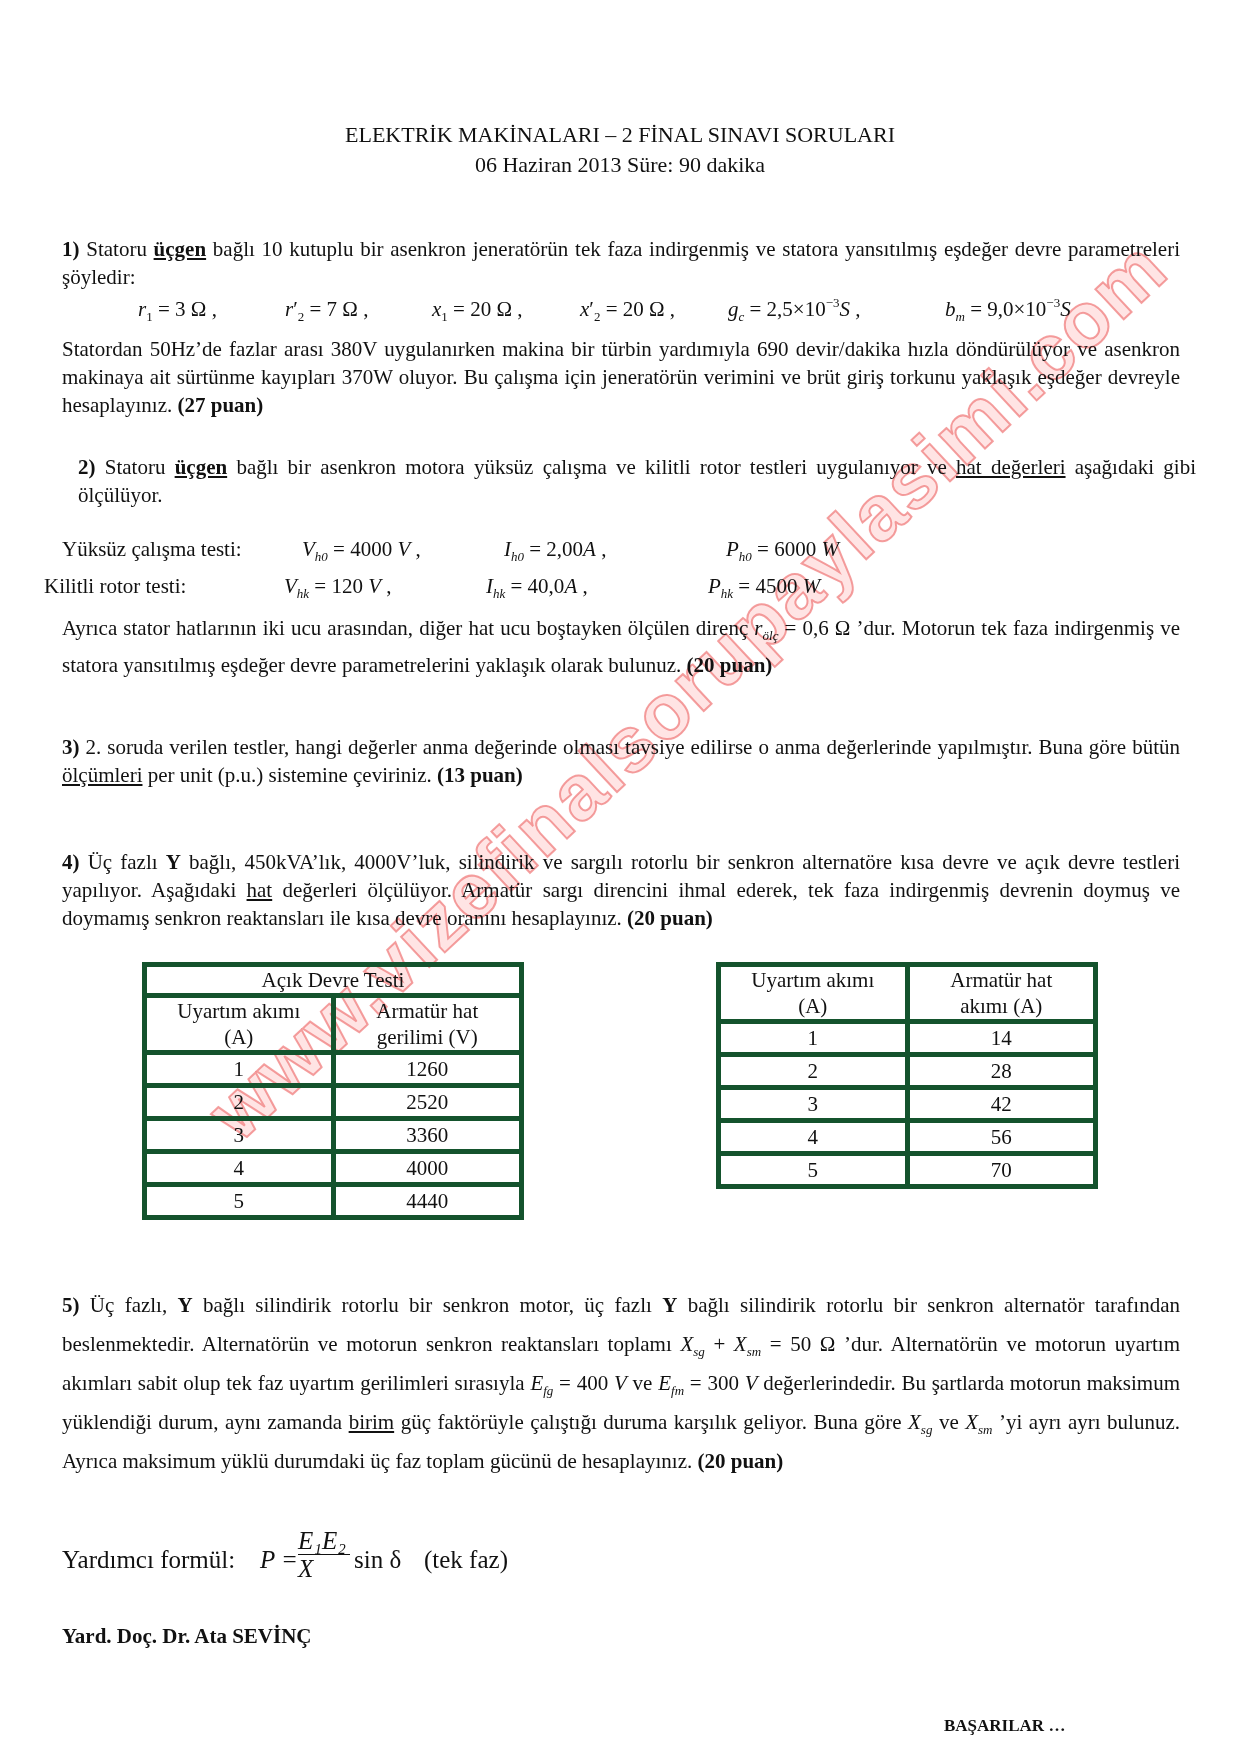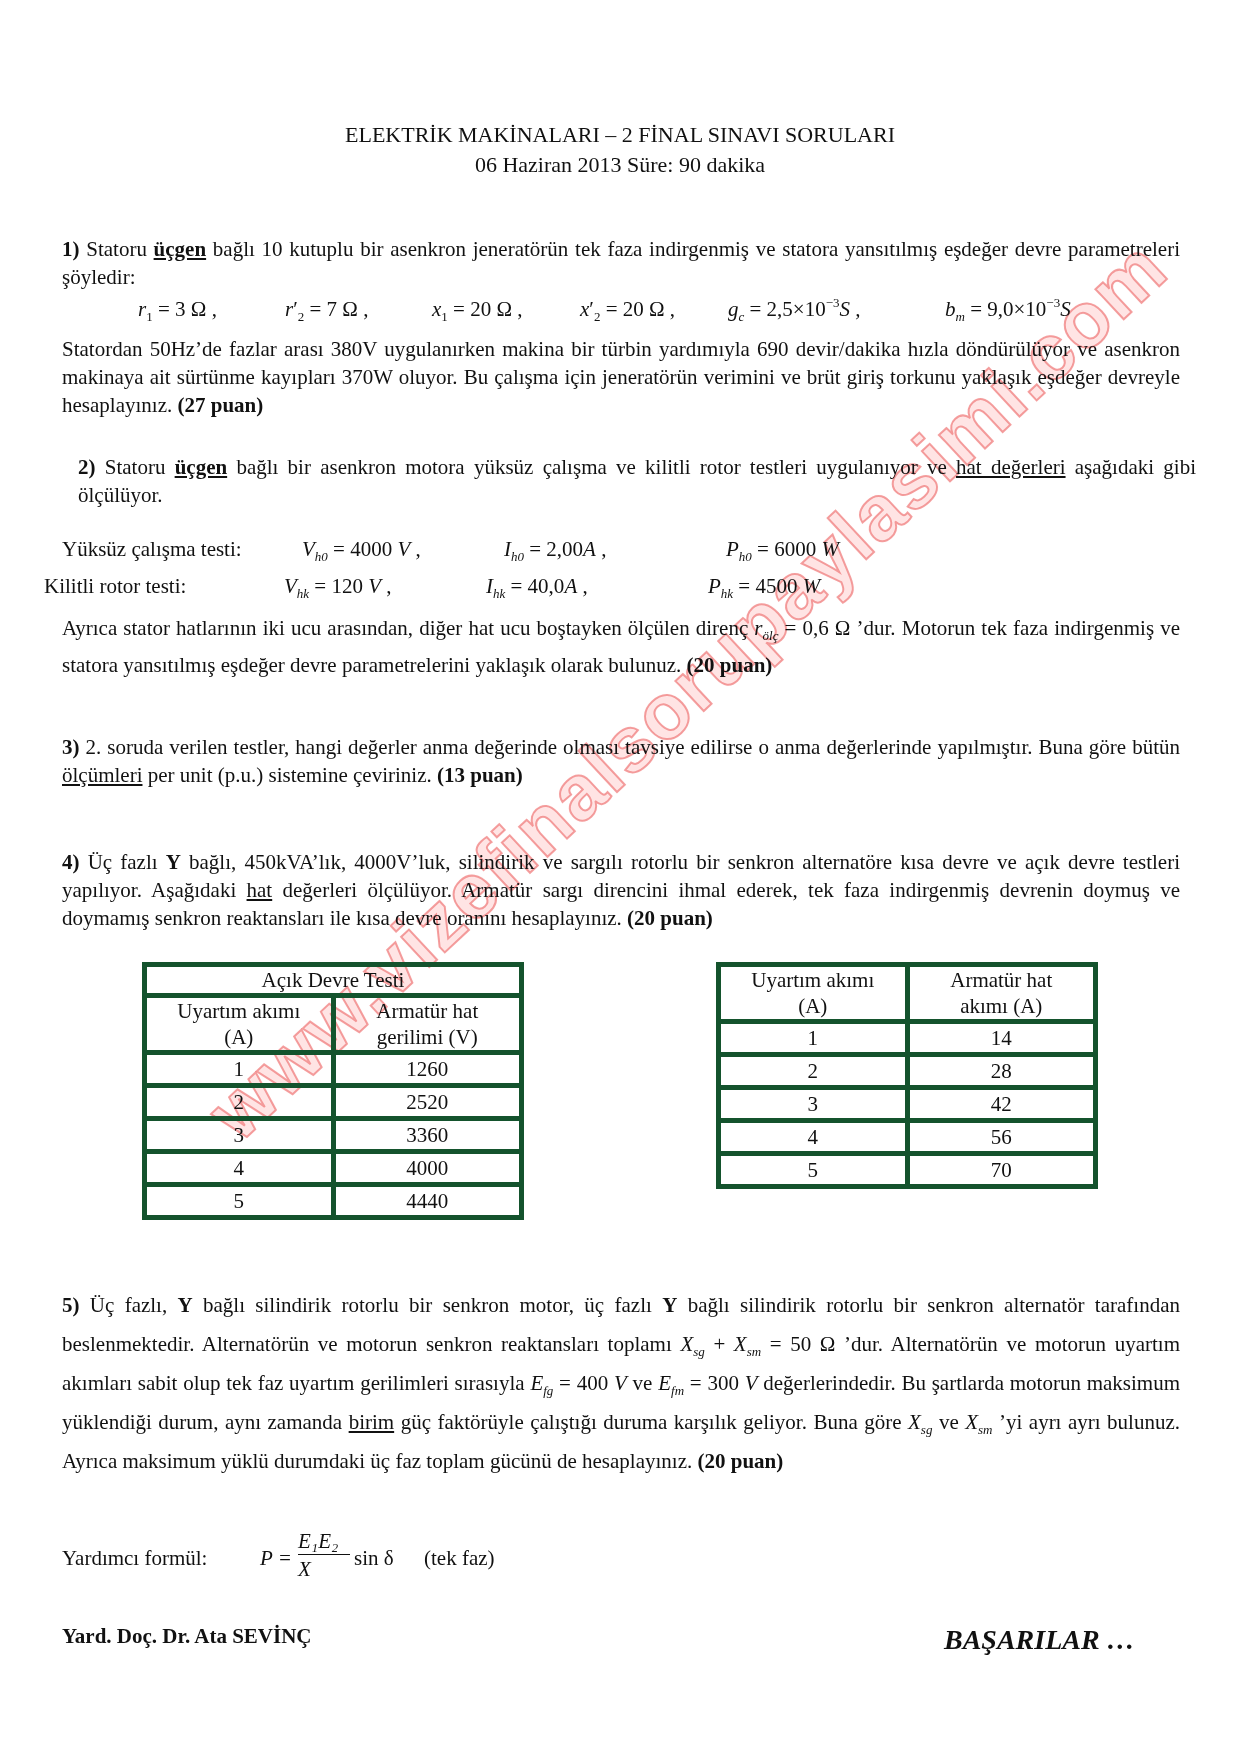--- a/index.html
+++ b/index.html
@@ -24,30 +24,30 @@
     .testrow { position: absolute; font-size: 21px; white-space: nowrap; }
     .testrow .c { position: absolute; }
     table.t {
       position: absolute; border-collapse: collapse; font-size: 21px;
       font-family: "Liberation Serif", serif;
     }
     table.t td { border: 5px solid #14532d; text-align: center; padding: 0; line-height: 24px; }
     table.t td.hd { height: 26px; }
     table.t td.sub { height: 52px; line-height: 26px; }
     table.t td.cell { height: 28px; }
-    .formula { position: absolute; top: 1528px; left: 62px; font-size: 21px; height: 60px; width: 600px; }
+    .formula { position: absolute; top: 1528px; left: 62px; font-size: 25px; height: 60px; width: 600px; }
     .formula .lbl { position: absolute; left: 0; top: 18px; }
     .formula .eq { position: absolute; left: 198px; top: 18px; font-style: italic; }
     .formula .frac { position: absolute; left: 236px; top: 0; width: 52px; font-style: italic; }
     .formula .frac .num { border-bottom: 1px solid #111; line-height: 26px; }
     .formula .frac .den { line-height: 28px; }
     .formula .sin { position: absolute; left: 292px; top: 18px; }
     .formula .tek { position: absolute; left: 362px; top: 18px; }
     .footer-left { position: absolute; top: 1624px; left: 62px; font-size: 21px; font-weight: bold; }
-    .footer-right { position: absolute; top: 1624px; left: 944px; font-size: 28px; font-weight: bold; font-style: italic; }
+    .footer-right { position: absolute; top: 1716px; left: 944px; font-size: 17px; font-weight: bold; }
     .watermark {
       position: absolute; left: 60px; top: 670px; width: 1200px;
       transform: rotate(-43deg); transform-origin: center;
       font-family: "Liberation Sans", sans-serif; font-weight: bold;
       font-size: 78px; letter-spacing: 2px; white-space: nowrap;
       color: rgba(255,255,255,0);
       -webkit-text-stroke: 2px rgba(230, 40, 40, 0.55);
       text-shadow: 0 0 2px rgba(255,120,120,0.25);
       pointer-events: none; opacity: 0.8;
     }

